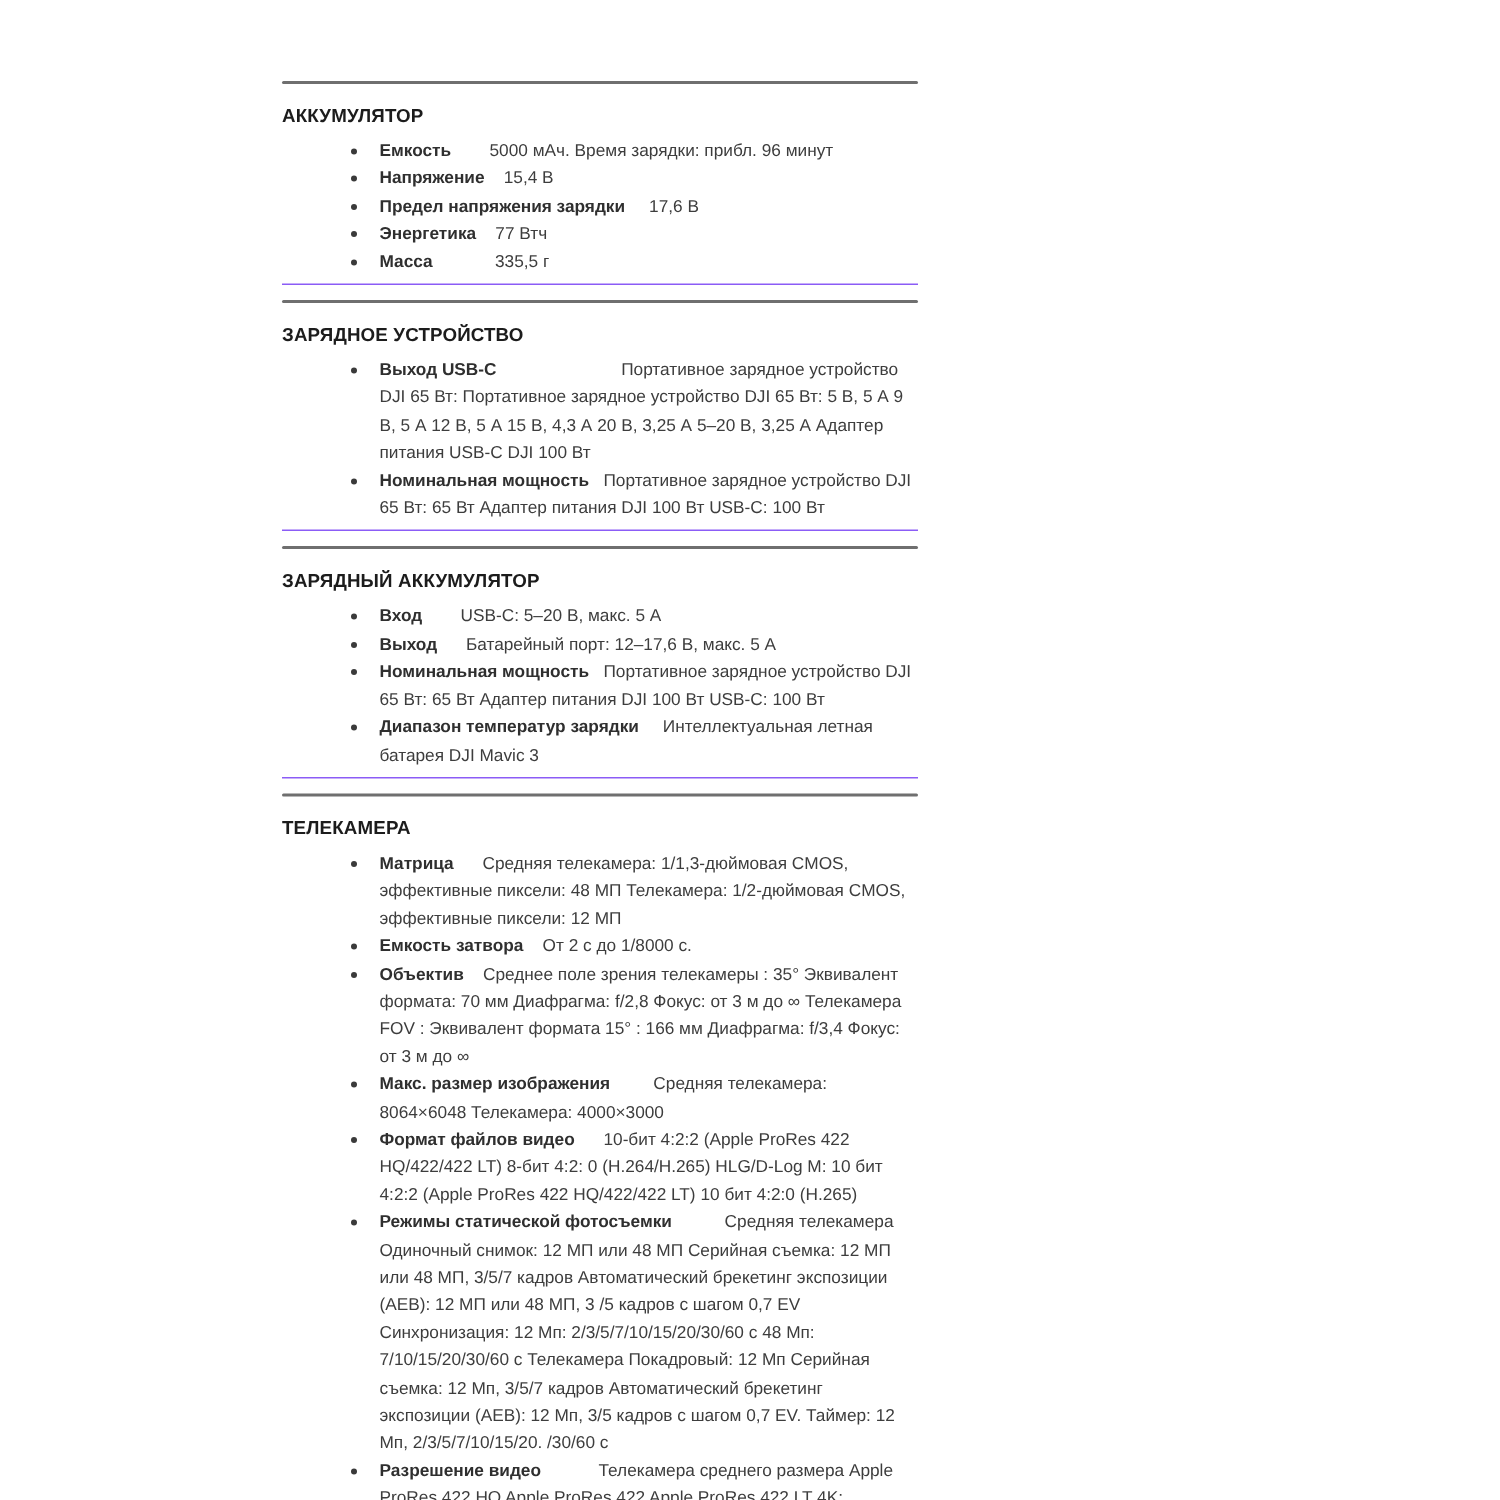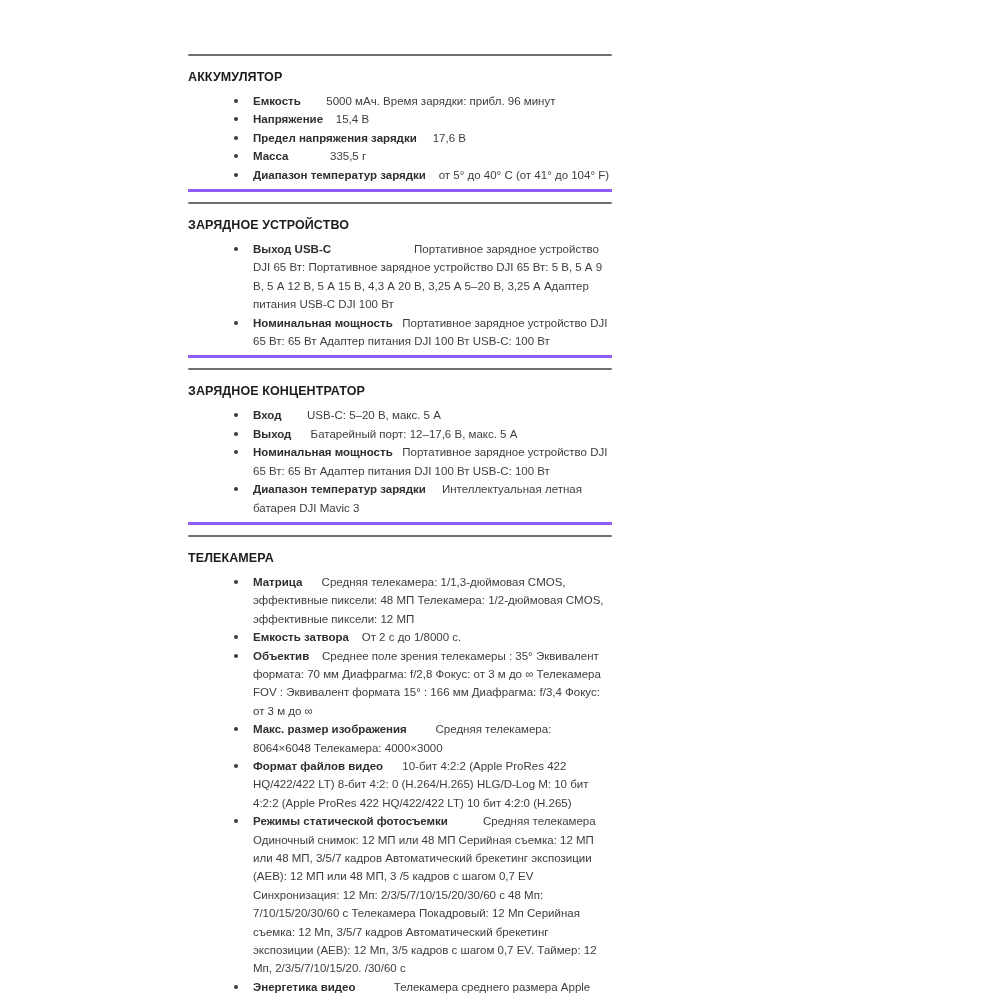--- a/index.html
+++ b/index.html
@@ -33,21 +33,21 @@
     line-height: 16px;
     font-weight: bold;
     color: #1c1c1c;
     letter-spacing: 0.1px;
   }
   ul.items {
     list-style: none;
     margin: 0;
     padding: 0 0 5px 0;
   }
-  ul.items.hairline { border-bottom: 3px solid #8b5cf6; }
+  ul.items.hairline { border-bottom: 1px solid #8b5cf6; }
   li.item {
     position: relative;
     padding-left: 65px;
     font-size: 11.5px;
     line-height: 18.4px;
   }
   li.item .bullet {
     position: absolute;
     left: 46px;
     top: 7px;
@@ -68,52 +68,52 @@
 
 <main class="page">
 
   <section class="section">
     <div class="rule"></div>
     <h2>АККУМУЛЯТОР</h2>
     <ul class="items hairline">
       <li class="item"><span class="bullet"></span><span class="txt"><b class="lbl">Емкость</b><span class="val">        5000 мАч. Время зарядки: прибл. 96 минут</span></span></li>
       <li class="item"><span class="bullet"></span><span class="txt"><b class="lbl">Напряжение</b><span class="val">    15,4 В</span></span></li>
       <li class="item"><span class="bullet"></span><span class="txt"><b class="lbl">Предел напряжения зарядки</b><span class="val">     17,6 В</span></span></li>
+      <li class="item"><span class="bullet"></span><span class="txt"><b class="lbl">Энергетика</b><span class="val">    77 Втч</span></span></li>
       <li class="item"><span class="bullet"></span><span class="txt"><b class="lbl">Масса</b><span class="val">             335,5 г</span></span></li>
-      <li class="item"><span class="bullet"></span><span class="txt"><b class="lbl">Диапазон температур зарядки</b><span class="val">    от 5° до 40° C (от 41° до 104° F)</span></span></li>
     </ul>
   </section>
 
   <section class="section">
     <div class="rule"></div>
     <h2>ЗАРЯДНОЕ УСТРОЙСТВО</h2>
     <ul class="items hairline">
       <li class="item"><span class="bullet"></span><span class="txt"><b class="lbl">Выход USB-C</b><span class="val">                          Портативное зарядное устройство DJI 65 Вт: Портативное зарядное устройство DJI 65 Вт: 5 В, 5 А 9 В, 5 А 12 В, 5 А 15 В, 4,3 А 20 В, 3,25 А 5–20 В, 3,25 А Адаптер питания USB-C DJI 100 Вт</span></span></li>
       <li class="item"><span class="bullet"></span><span class="txt"><b class="lbl">Номинальная мощность</b><span class="val">   Портативное зарядное устройство DJI 65 Вт: 65 Вт Адаптер питания DJI 100 Вт USB-C: 100 Вт</span></span></li>
     </ul>
   </section>
 
   <section class="section">
     <div class="rule"></div>
-    <h2>ЗАРЯДНОЕ КОНЦЕНТРАТОР</h2>
+    <h2>ЗАРЯДНЫЙ АККУМУЛЯТОР</h2>
     <ul class="items hairline">
       <li class="item"><span class="bullet"></span><span class="txt"><b class="lbl">Вход</b><span class="val">        USB-C: 5–20 В, макс. 5 А</span></span></li>
       <li class="item"><span class="bullet"></span><span class="txt"><b class="lbl">Выход</b><span class="val">      Батарейный порт: 12–17,6 В, макс. 5 А</span></span></li>
       <li class="item"><span class="bullet"></span><span class="txt"><b class="lbl">Номинальная мощность</b><span class="val">   Портативное зарядное устройство DJI 65 Вт: 65 Вт Адаптер питания DJI 100 Вт USB-C: 100 Вт</span></span></li>
       <li class="item"><span class="bullet"></span><span class="txt"><b class="lbl">Диапазон температур зарядки</b><span class="val">     Интеллектуальная летная батарея DJI Mavic 3</span></span></li>
     </ul>
   </section>
 
   <section class="section">
     <div class="rule"></div>
     <h2>ТЕЛЕКАМЕРА</h2>
     <ul class="items">
       <li class="item"><span class="bullet"></span><span class="txt"><b class="lbl">Матрица</b><span class="val">      Средняя телекамера: 1/1,3-дюймовая CMOS, эффективные пиксели: 48 МП Телекамера: 1/2-дюймовая CMOS, эффективные пиксели: 12 МП</span></span></li>
       <li class="item"><span class="bullet"></span><span class="txt"><b class="lbl">Емкость затвора</b><span class="val">    От 2 с до 1/8000 с.</span></span></li>
       <li class="item"><span class="bullet"></span><span class="txt"><b class="lbl">Объектив</b><span class="val">    Среднее поле зрения телекамеры : 35° Эквивалент формата: 70 мм Диафрагма: f/2,8 Фокус: от 3 м до ∞ Телекамера FOV : Эквивалент формата 15° : 166 мм Диафрагма: f/3,4 Фокус: от 3 м до ∞</span></span></li>
       <li class="item"><span class="bullet"></span><span class="txt"><b class="lbl">Макс. размер изображения</b><span class="val">         Средняя телекамера: 8064×6048 Телекамера: 4000×3000</span></span></li>
       <li class="item"><span class="bullet"></span><span class="txt"><b class="lbl">Формат файлов видео</b><span class="val">      10-бит 4:2:2 (Apple ProRes 422 HQ/422/422 LT) 8-бит 4:2: 0 (H.264/H.265) HLG/D-Log M: 10 бит 4:2:2 (Apple ProRes 422 HQ/422/422 LT) 10 бит 4:2:0 (H.265)</span></span></li>
       <li class="item"><span class="bullet"></span><span class="txt"><b class="lbl">Режимы статической фотосъемки</b><span class="val">           Средняя телекамера Одиночный снимок: 12 МП или 48 МП Серийная съемка: 12 МП или 48 МП, 3/5/7 кадров Автоматический брекетинг экспозиции (AEB): 12 МП или 48 МП, 3 /5 кадров с шагом 0,7 EV Синхронизация: 12 Мп: 2/3/5/7/10/15/20/30/60 с 48 Мп: 7/10/15/20/30/60 с Телекамера Покадровый: 12 Мп Серийная съемка: 12 Мп, 3/5/7 кадров Автоматический брекетинг экспозиции (AEB): 12 Мп, 3/5 кадров с шагом 0,7 EV. Таймер: 12 Мп, 2/3/5/7/10/15/20. /30/60 с</span></span></li>
-      <li class="item"><span class="bullet"></span><span class="txt"><b class="lbl">Энергетика видео</b><span class="val">            Телекамера среднего размера Apple ProRes 422 HQ Apple ProRes 422 Apple ProRes 422 LT 4K: 3840×2160@24/25/30/48/50/60fps H.264/H.265 4K: 3840×2160@24/25/30/</span></span></li>
+      <li class="item"><span class="bullet"></span><span class="txt"><b class="lbl">Разрешение видео</b><span class="val">            Телекамера среднего размера Apple ProRes 422 HQ Apple ProRes 422 Apple ProRes 422 LT 4K: 3840×2160@24/25/30/48/50/60fps H.264/H.265 4K: 3840×2160@24/25/30/</span></span></li>
     </ul>
   </section>
 
 </main>
 
 </body></html>

